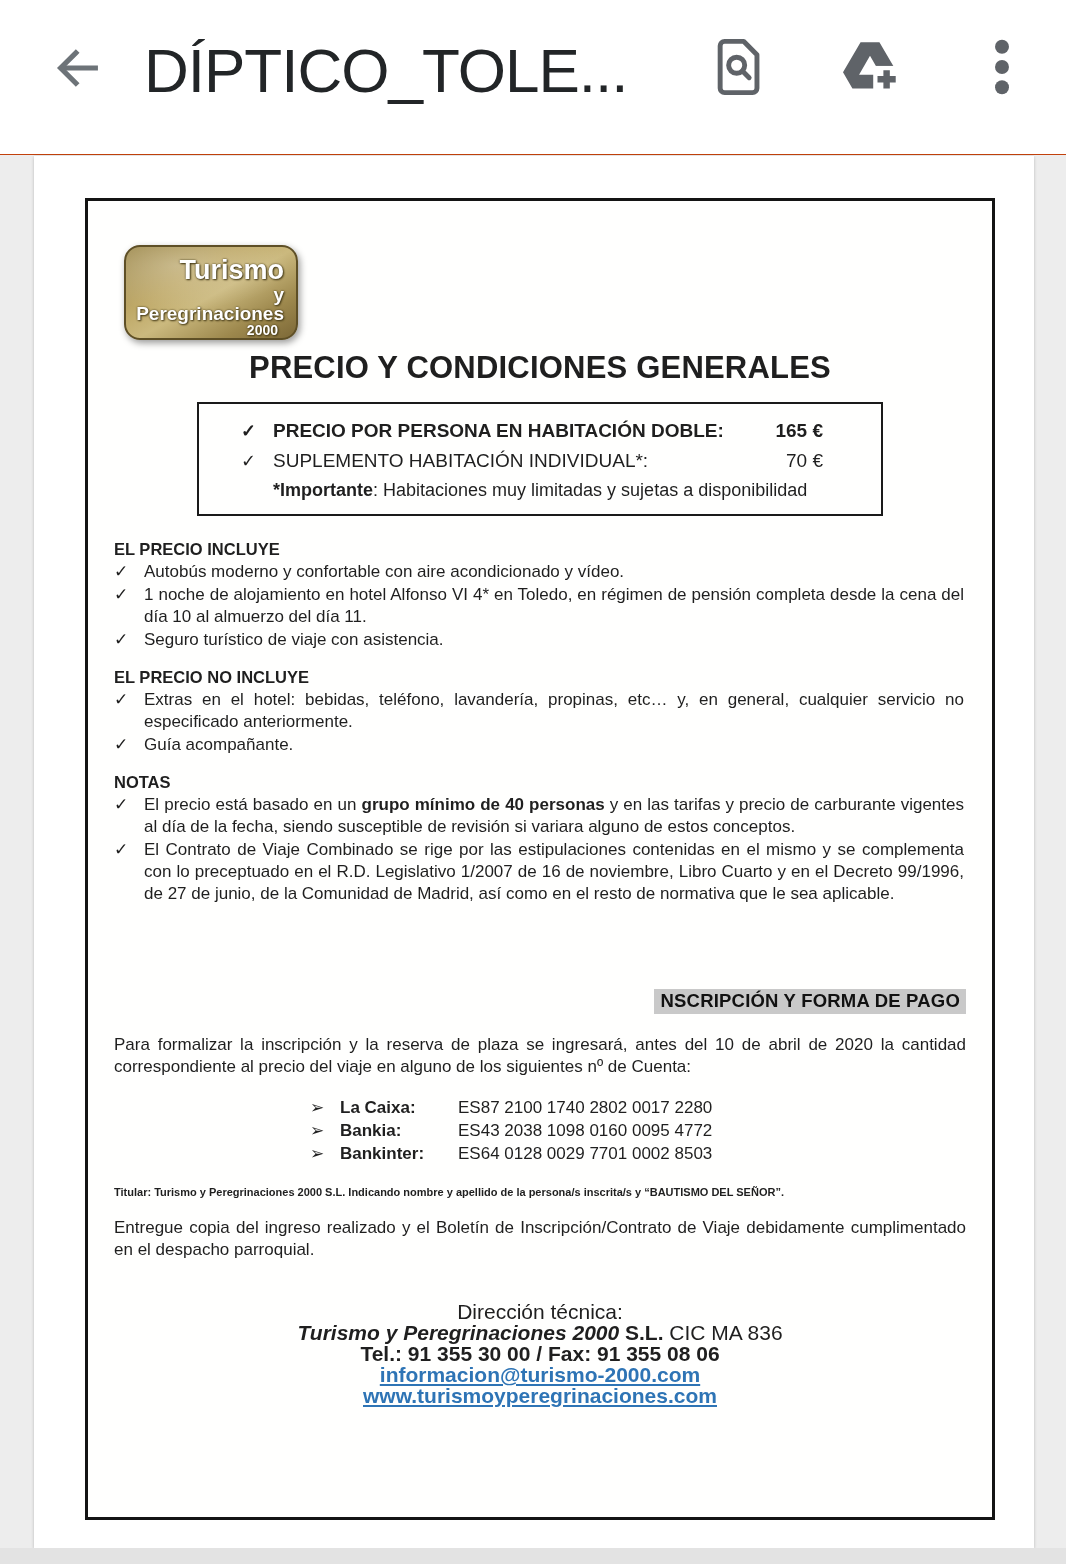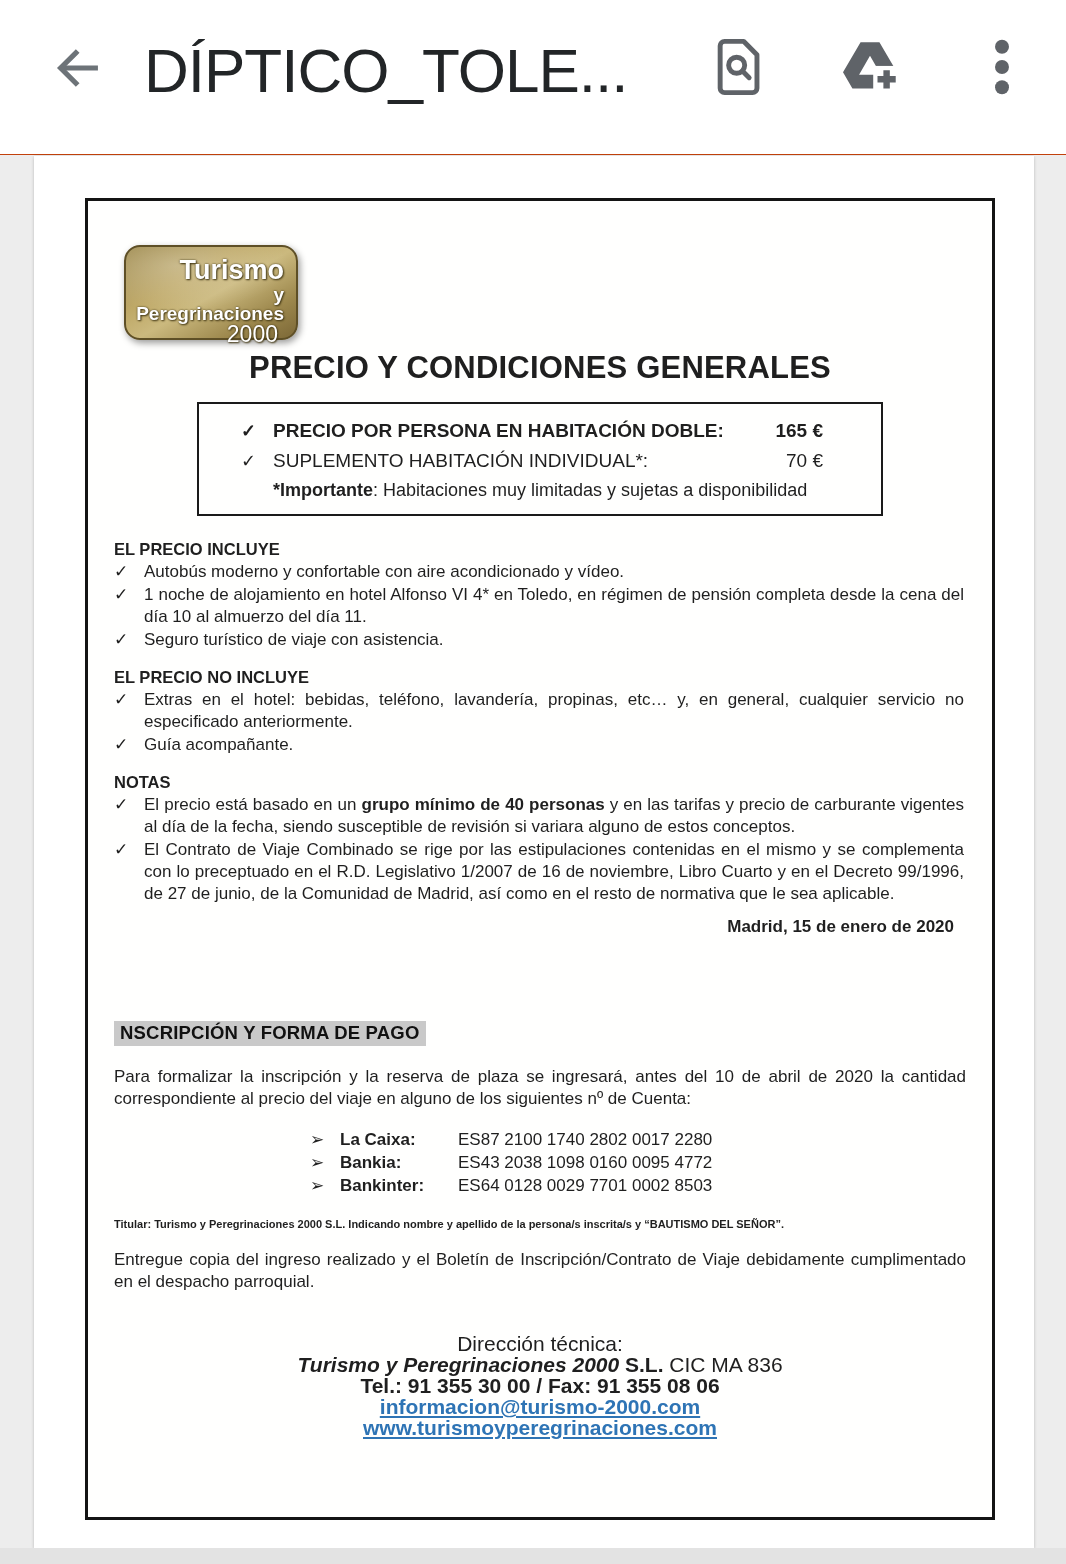--- a/index.html
+++ b/index.html
@@ -48,21 +48,21 @@
     background:
       radial-gradient(120% 90% at 30% 20%, rgba(255,255,255,.28), rgba(255,255,255,0) 55%),
       linear-gradient(150deg,#9b8648 0%, #bfa968 35%, #cbb97e 52%, #9d884d 78%, #7c6837 100%);
     border:2px solid #5e4f26;
     box-shadow:2px 3px 7px rgba(0,0,0,.4);
     color:#fff; text-align:right; padding:10px 12px 0 0;
     line-height:1.02;
   }
   .logo .l1 { font-size:27px; font-weight:700; text-shadow:1px 1px 2px #453a17, 0 0 2px #453a17; }
   .logo .l2 { font-size:19px; font-weight:700; text-shadow:1px 1px 2px #453a17, 0 0 2px #453a17; }
-  .logo .l3 { font-size:23px; font-weight:400; text-shadow:1px 1px 2px #453a17, 0 0 2px #453a17; padding-right:6px; }
+  .logo .l3 { font-size:14px; font-weight:700; text-shadow:1px 1px 2px #453a17, 0 0 2px #453a17; padding-right:6px; }
 
   .doc-title { text-align:center; font-size:31px; font-weight:700; margin-top:10px; letter-spacing:.2px; }
 
   
   .pricebox {
     width:686px; margin:16px auto 0 auto; border:2px solid #1a1a1a;
     padding:12px 0 10px 42px; font-size:19px;
   }
   .p-row { display:flex; align-items:baseline; line-height:30px; }
   .p-row .chk { width:32px; font-size:18px; }
@@ -73,21 +73,21 @@
 
   
   .section { margin-top:22px; font-size:17px; line-height:22px; }
   .sec-title { font-weight:700; font-size:16.5px; }
   .chk-item { display:flex; margin-top:1px; }
   .chk-item .chk { width:30px; flex:0 0 auto; }
   .chk-item .txt { flex:1 1 auto; text-align:justify; padding-right:2px; }
 
   .dateline { text-align:right; font-weight:700; font-size:17px; margin-top:12px; padding-right:12px; }
 
-  .pay-heading-wrap { text-align:left; margin-top:84px;text-decoration:underline; }
+  .pay-heading-wrap { text-align:right; margin-top:84px;text-decoration:underline; }
   .pay-heading {
     display:inline-block; background:#c9c9c9; color:#111;
     font-weight:700; font-size:18.5px; padding:1px 6px 2px 6px; letter-spacing:.2px;
   }
   .pay-intro { margin-top:20px; font-size:17px; line-height:22px; text-align:justify; }
 
   .banks { margin-top:18px; margin-left:196px; font-size:17px; }
   .bank-row { display:flex; line-height:23px; }
   .bank-row .arrow { width:30px; }
   .bank-row .bname { width:118px; font-weight:700; }
@@ -211,21 +211,20 @@
         <div class="chk-item">
           <span class="chk">✓</span>
           <span class="txt"><span>El precio está basado en un </span><span class="bold">grupo mínimo de 40 personas</span><span> y en las tarifas y precio de carburante vigentes al día de la fecha, siendo susceptible de revisión si variara alguno de estos conceptos.</span></span>
         </div>
         <div class="chk-item">
           <span class="chk">✓</span>
           <span class="txt">El Contrato de Viaje Combinado se rige por las estipulaciones contenidas en el mismo y se complementa con lo preceptuado en el R.D. Legislativo 1/2007 de 16 de noviembre, Libro Cuarto y en el Decreto 99/1996, de 27 de junio, de la Comunidad de Madrid, así como en el resto de normativa que le sea aplicable.</span>
         </div>
       </div>
 
-      <div class="dateline">Madrid, 15 de enero de 2020</div>
 
       <div class="pay-heading-wrap">
         <span class="pay-heading">NSCRIPCIÓN Y FORMA DE PAGO</span>
       </div>
 
       <p class="pay-intro">Para formalizar la inscripción y la reserva de plaza se ingresará, antes del 10 de abril de 2020 la cantidad correspondiente al precio del viaje en alguno de los siguientes nº de Cuenta:</p>
 
       <div class="banks">
         <div class="bank-row">
           <span class="arrow">➢</span>

